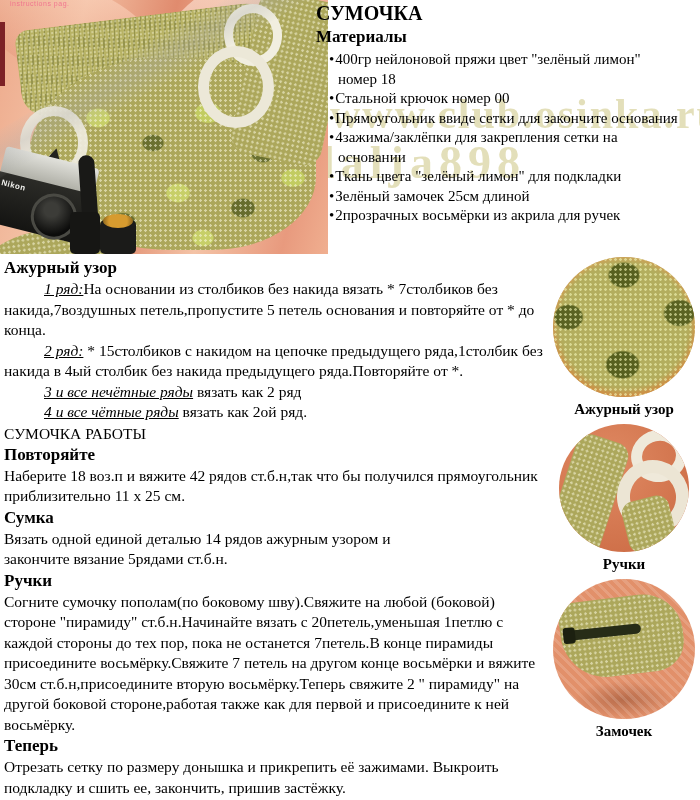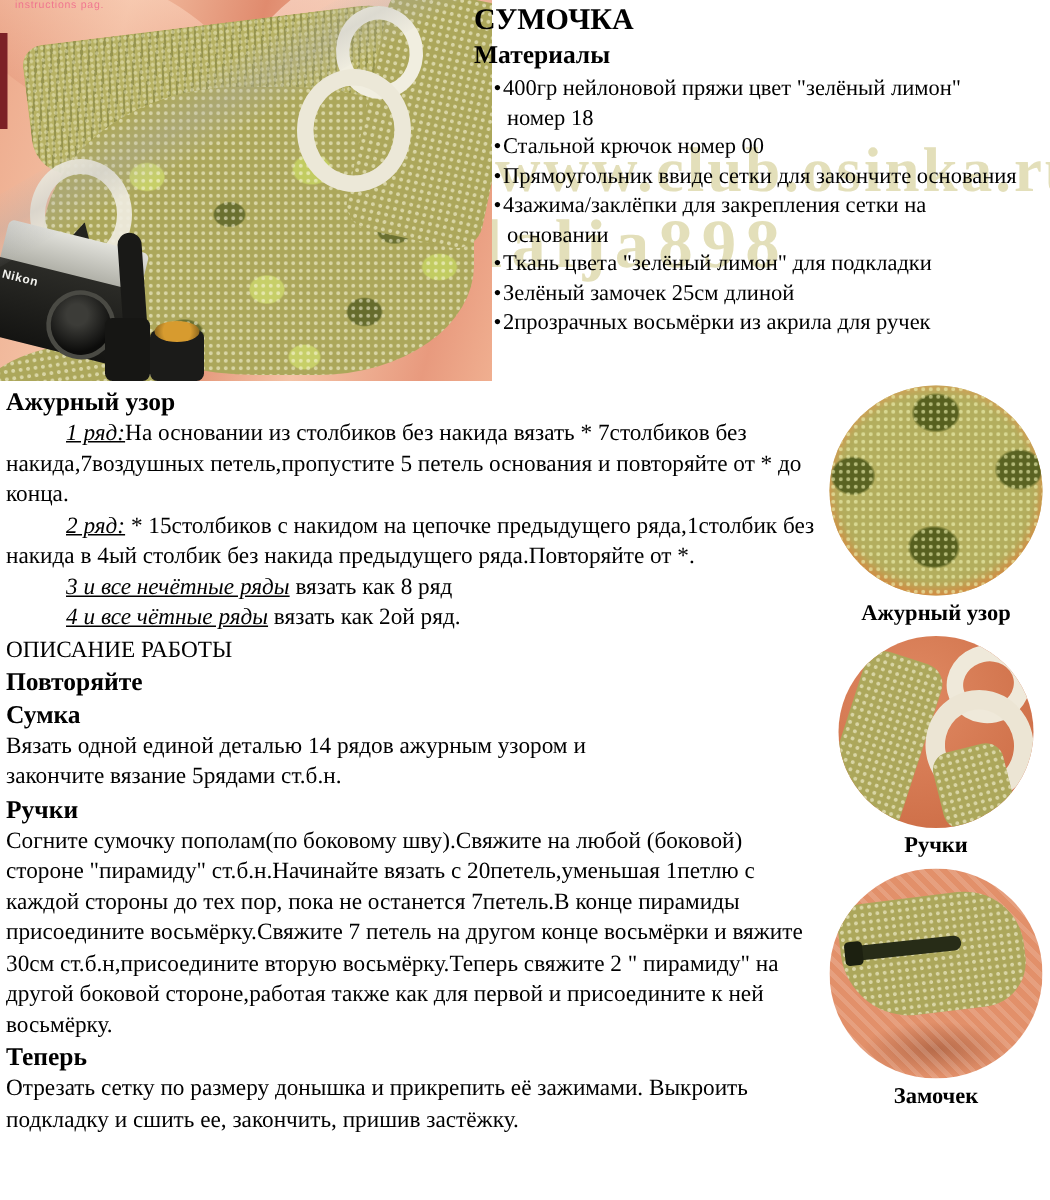--- a/index.html
+++ b/index.html
@@ -177,26 +177,27 @@
       <li><span>Ткань цвета "зелёный лимон" для подкладки</span></li>
       <li><span>Зелёный замочек 25см длиной</span></li>
       <li><span>2прозрачных восьмёрки из акрила для ручек</span></li>
     </ul>
   </div>
 
   <div class="main-text">
     <h3>Ажурный узор</h3>
     <p><span class="lead">1 ряд:</span><span>На основании из столбиков без накида вязать * 7столбиков без накида,7воздушных петель,пропустите 5 петель основания и повторяйте от * до конца.</span></p>
     <p><span class="lead">2 ряд:</span><span> * 15столбиков с накидом на цепочке предыдущего ряда,1столбик без накида в 4ый столбик без накида предыдущего ряда.Повторяйте от *.</span></p>
-    <p><span class="lead">3 и все нечётные ряды</span><span> вязать как 8 ряд</span></p>
+    <p><span class="lead">3 и все нечётные ряды</span><span> вязать как 2 ряд</span></p>
     <p><span class="lead">4 и все чётные ряды</span><span> вязать как 2ой ряд.</span></p>
 
-    <p class="work-heading">ОПИСАНИЕ РАБОТЫ</p>
+    <p class="work-heading">СУМОЧКА РАБОТЫ</p>
 
     <h3>Повторяйте</h3>
+    <p>Наберите 18 воз.п и вяжите 42 рядов ст.б.н,так что бы получился прямоугольник приблизительно 11 x 25 см.</p>
     <h3>Сумка</h3>
     <p class="narrow">Вязать одной единой деталью  14 рядов ажурным узором и закончите вязание 5рядами ст.б.н.</p>
     <h3>Ручки</h3>
     <p>Согните сумочку пополам(по боковому шву).Свяжите на любой (боковой) стороне "пирамиду" ст.б.н.Начинайте вязать с 20петель,уменьшая 1петлю с каждой стороны до тех пор, пока не останется 7петель.В конце пирамиды присоедините восьмёрку.Свяжите 7 петель на другом конце восьмёрки и вяжите 30см ст.б.н,присоедините вторую восьмёрку.Теперь свяжите 2 " пирамиду" на другой боковой стороне,работая также как для первой и присоедините к ней восьмёрку.</p>
     <h3>Теперь</h3>
     <p>Отрезать сетку по размеру донышка и прикрепить её зажимами. Выкроить подкладку и сшить ее, закончить, пришив застёжку.</p>
   </div>
 
   <div class="side-col">
     <div class="circ circ1"></div>

